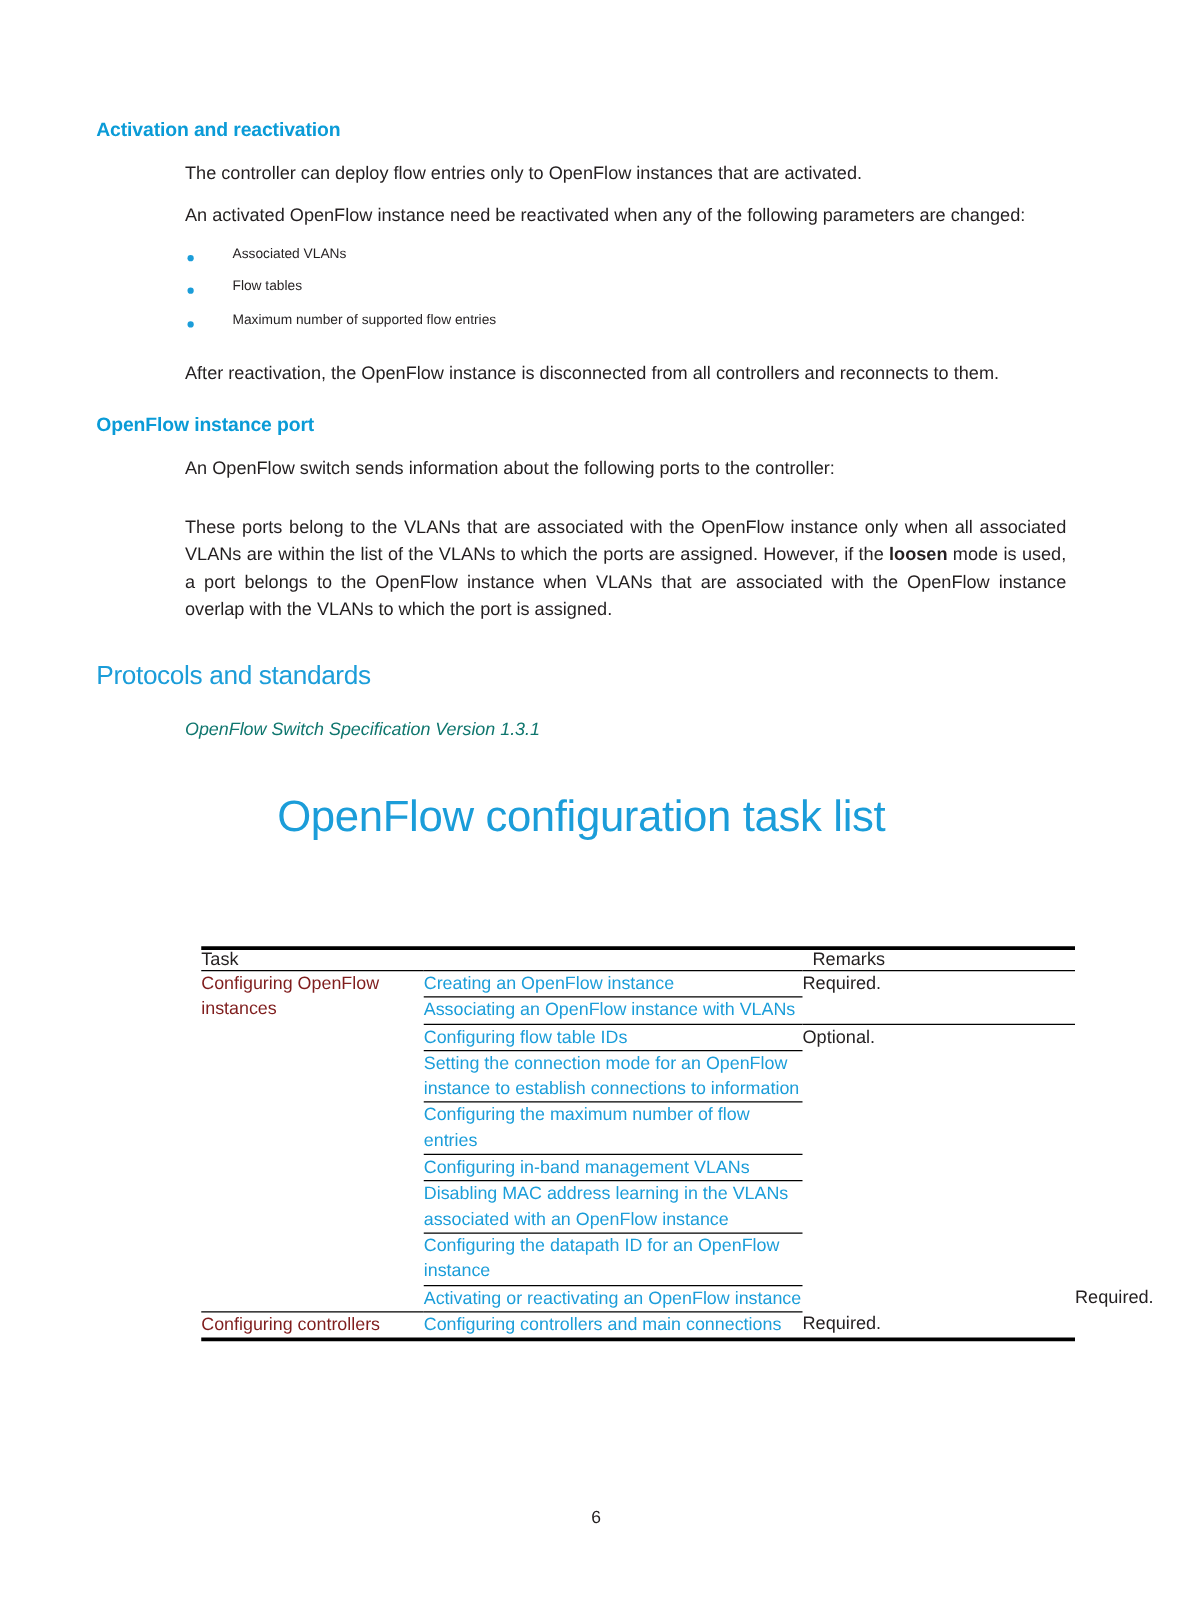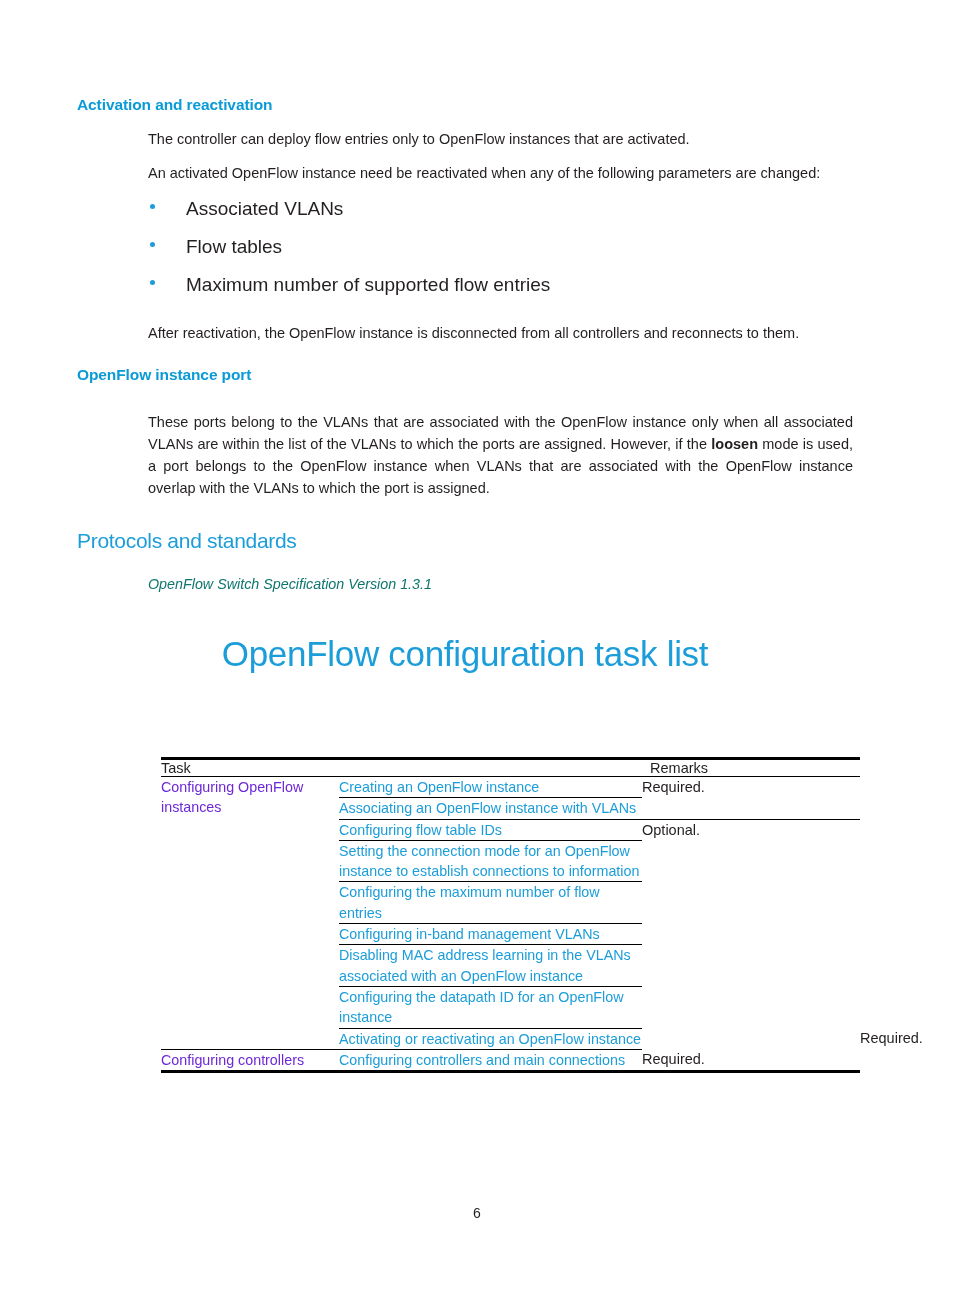--- a/index.html
+++ b/index.html
@@ -85,21 +85,21 @@
 
   
   ul.bullets {
     margin: 0 0 10px 0;
     padding: 0;
     list-style: none;
   }
   ul.bullets li {
     position: relative;
     padding-left: 109px;
-    font-size: 19px;
+    font-size: 11px;
     line-height: 1.42;
     margin-bottom: 11px;
     color: #231f20;
   }
   ul.bullets li:last-child { margin-bottom: 0; }
   ul.bullets li .dot {
     position: absolute;
     left: 73px;
     top: 8px;
     width: 5px;
@@ -155,21 +155,21 @@
     font-weight: bold;
     color: #231f20;
     padding: 6px 0 7px 10px;
     text-align: left;
     border-bottom: 1.4px solid #000;
   }
   thead th.c3h { padding-left: 8px; }
 
   td.taskcell {
     font-size: 14.3px;
-    color: #6d28d9;
+    color: #7f1d1d;
     padding: 9px 8px 9px 10px;
     line-height: 1.42;
   }
   td.linkcell {
     font-size: 14.3px;
     color: #1b9dd9;
     padding: 8px 10px 8px 10px;
     line-height: 1.42;
   }
   td.remarkcell {
@@ -223,20 +223,21 @@
     </ul>
 
     <div class="gap-sm"></div>
 
     <p class="body last">After reactivation, the OpenFlow instance is disconnected from all controllers and reconnects to them.</p>
 
     <div class="gap-md"></div>
 
     <h3 class="h3">OpenFlow instance port</h3>
 
+    <p class="body">An OpenFlow switch sends information about the following ports to the controller:</p>
 
 
     <div class="gap-sm"></div>
 
     <p class="body last"><span>These ports belong to the VLANs that are associated with the OpenFlow instance only when all associated VLANs are within the list of the VLANs to which the ports are assigned. However, if the </span><b>loosen</b><span> mode is used, a port belongs to the OpenFlow instance when VLANs that are associated with the OpenFlow instance overlap with the VLANs to which the port is assigned.</span></p>
 
     <div class="gap-lg"></div>
 
     <h1 class="h1 small">Protocols and standards</h1>
 

